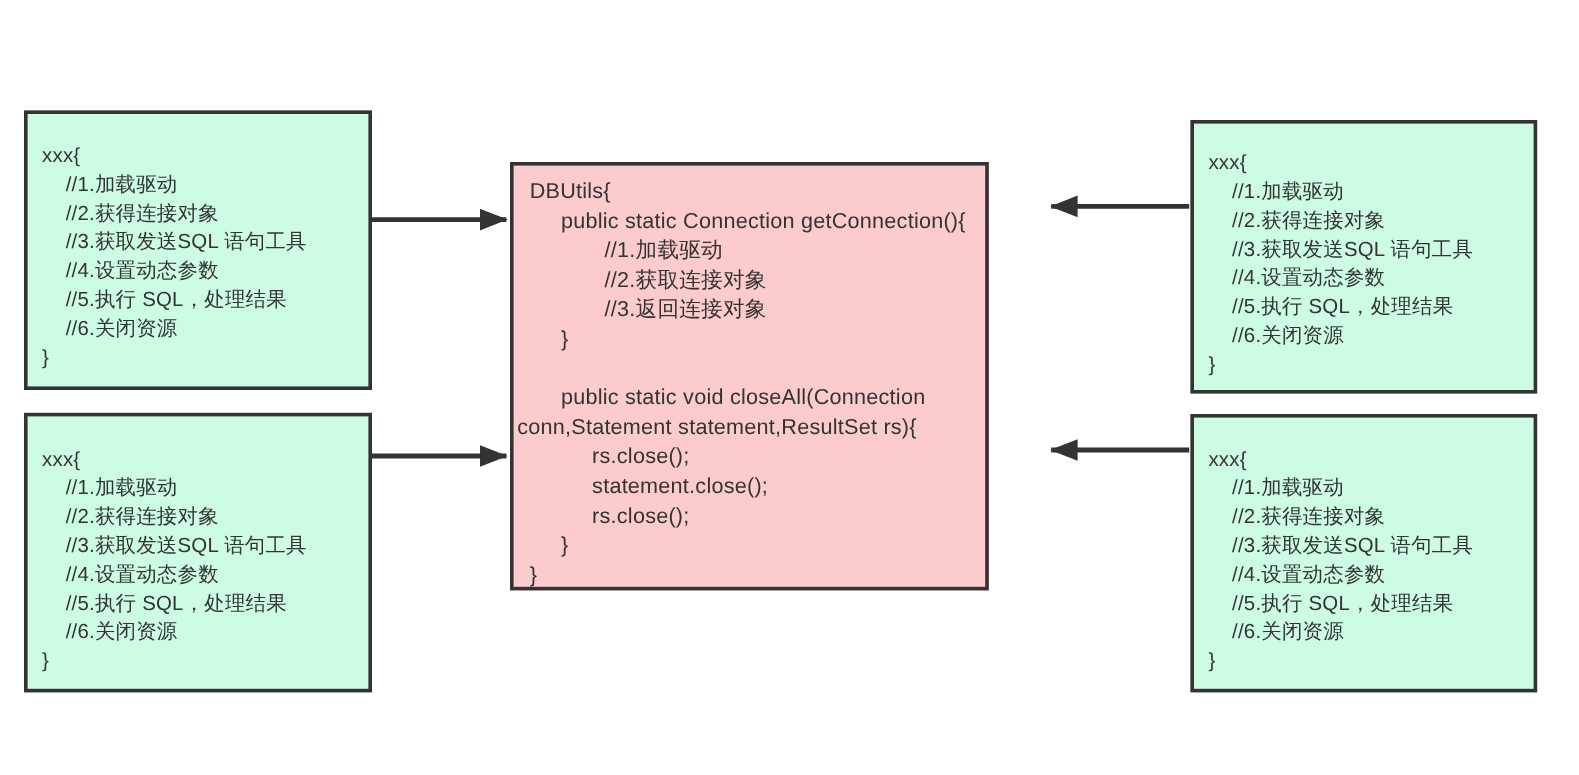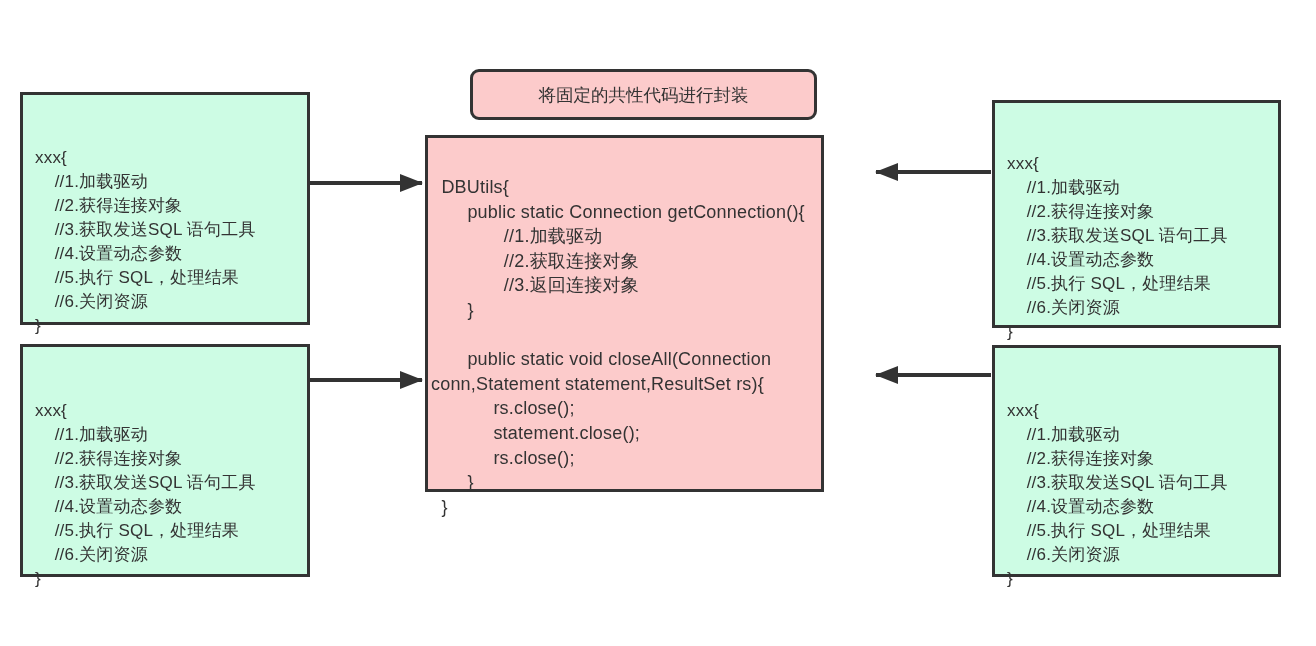--- a/index.html
+++ b/index.html
@@ -20,21 +20,20 @@
     border: 3px solid var(--box-border, #333333);
     color: var(--text, #333333);
   }
   .green { background: var(--green-box-fill, #cdfce4); }
   .pink  { background: var(--pink-box-fill, #fccbcb); }
   .code {
     white-space: pre;
     font-size: 17px;
     line-height: 24px;
     letter-spacing: 0.2px;
-    margin-top: 28px;
   }
   
   .box-tl { left: 20px;  top: 92px;  width: 290px; height: 233px; padding: 23px 8px 0 12px; }
   .box-bl { left: 20px;  top: 344px; width: 290px; height: 233px; padding: 24px 8px 0 12px; }
   .box-tr { left: 992px; top: 100px; width: 289px; height: 228px; padding: 21px 8px 0 12px; }
   .box-br { left: 992px; top: 345px; width: 289px; height: 232px; padding: 23px 8px 0 12px; }
   
   .box-center {
     left: 425px; top: 135px; width: 399px; height: 357px;
     padding: 9px 6px 0 3px;
@@ -51,23 +50,20 @@
     position: absolute; left: 0; top: 0;
     width: 1316px; height: 646px;
     pointer-events: none;
   }
 </style>
 </head>
 <body>
 
 <div class="canvas">
 
-  <div class="shape pink title-box">
-    <span>将固定的共性代码进行封装</span>
-  </div>
 
   <div class="shape green box-tl">
     <div class="code">xxx{
     //1.加载驱动
     //2.获得连接对象
     //3.获取发送SQL 语句工具
     //4.设置动态参数
     //5.执行 SQL，处理结果
     //6.关闭资源
 }</div>

